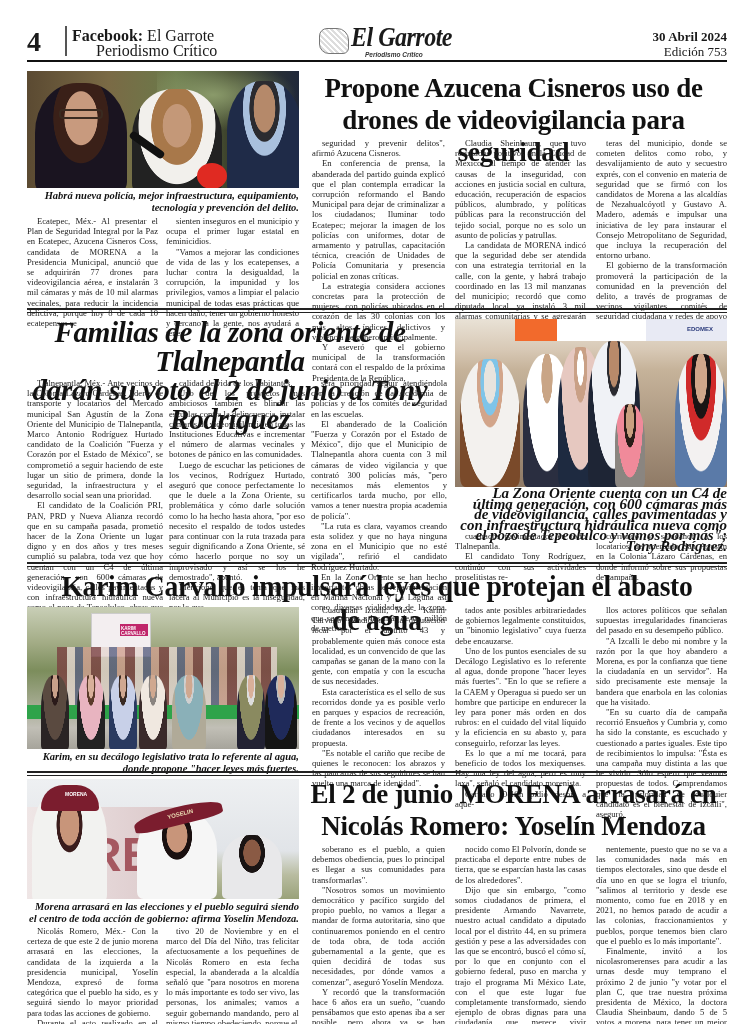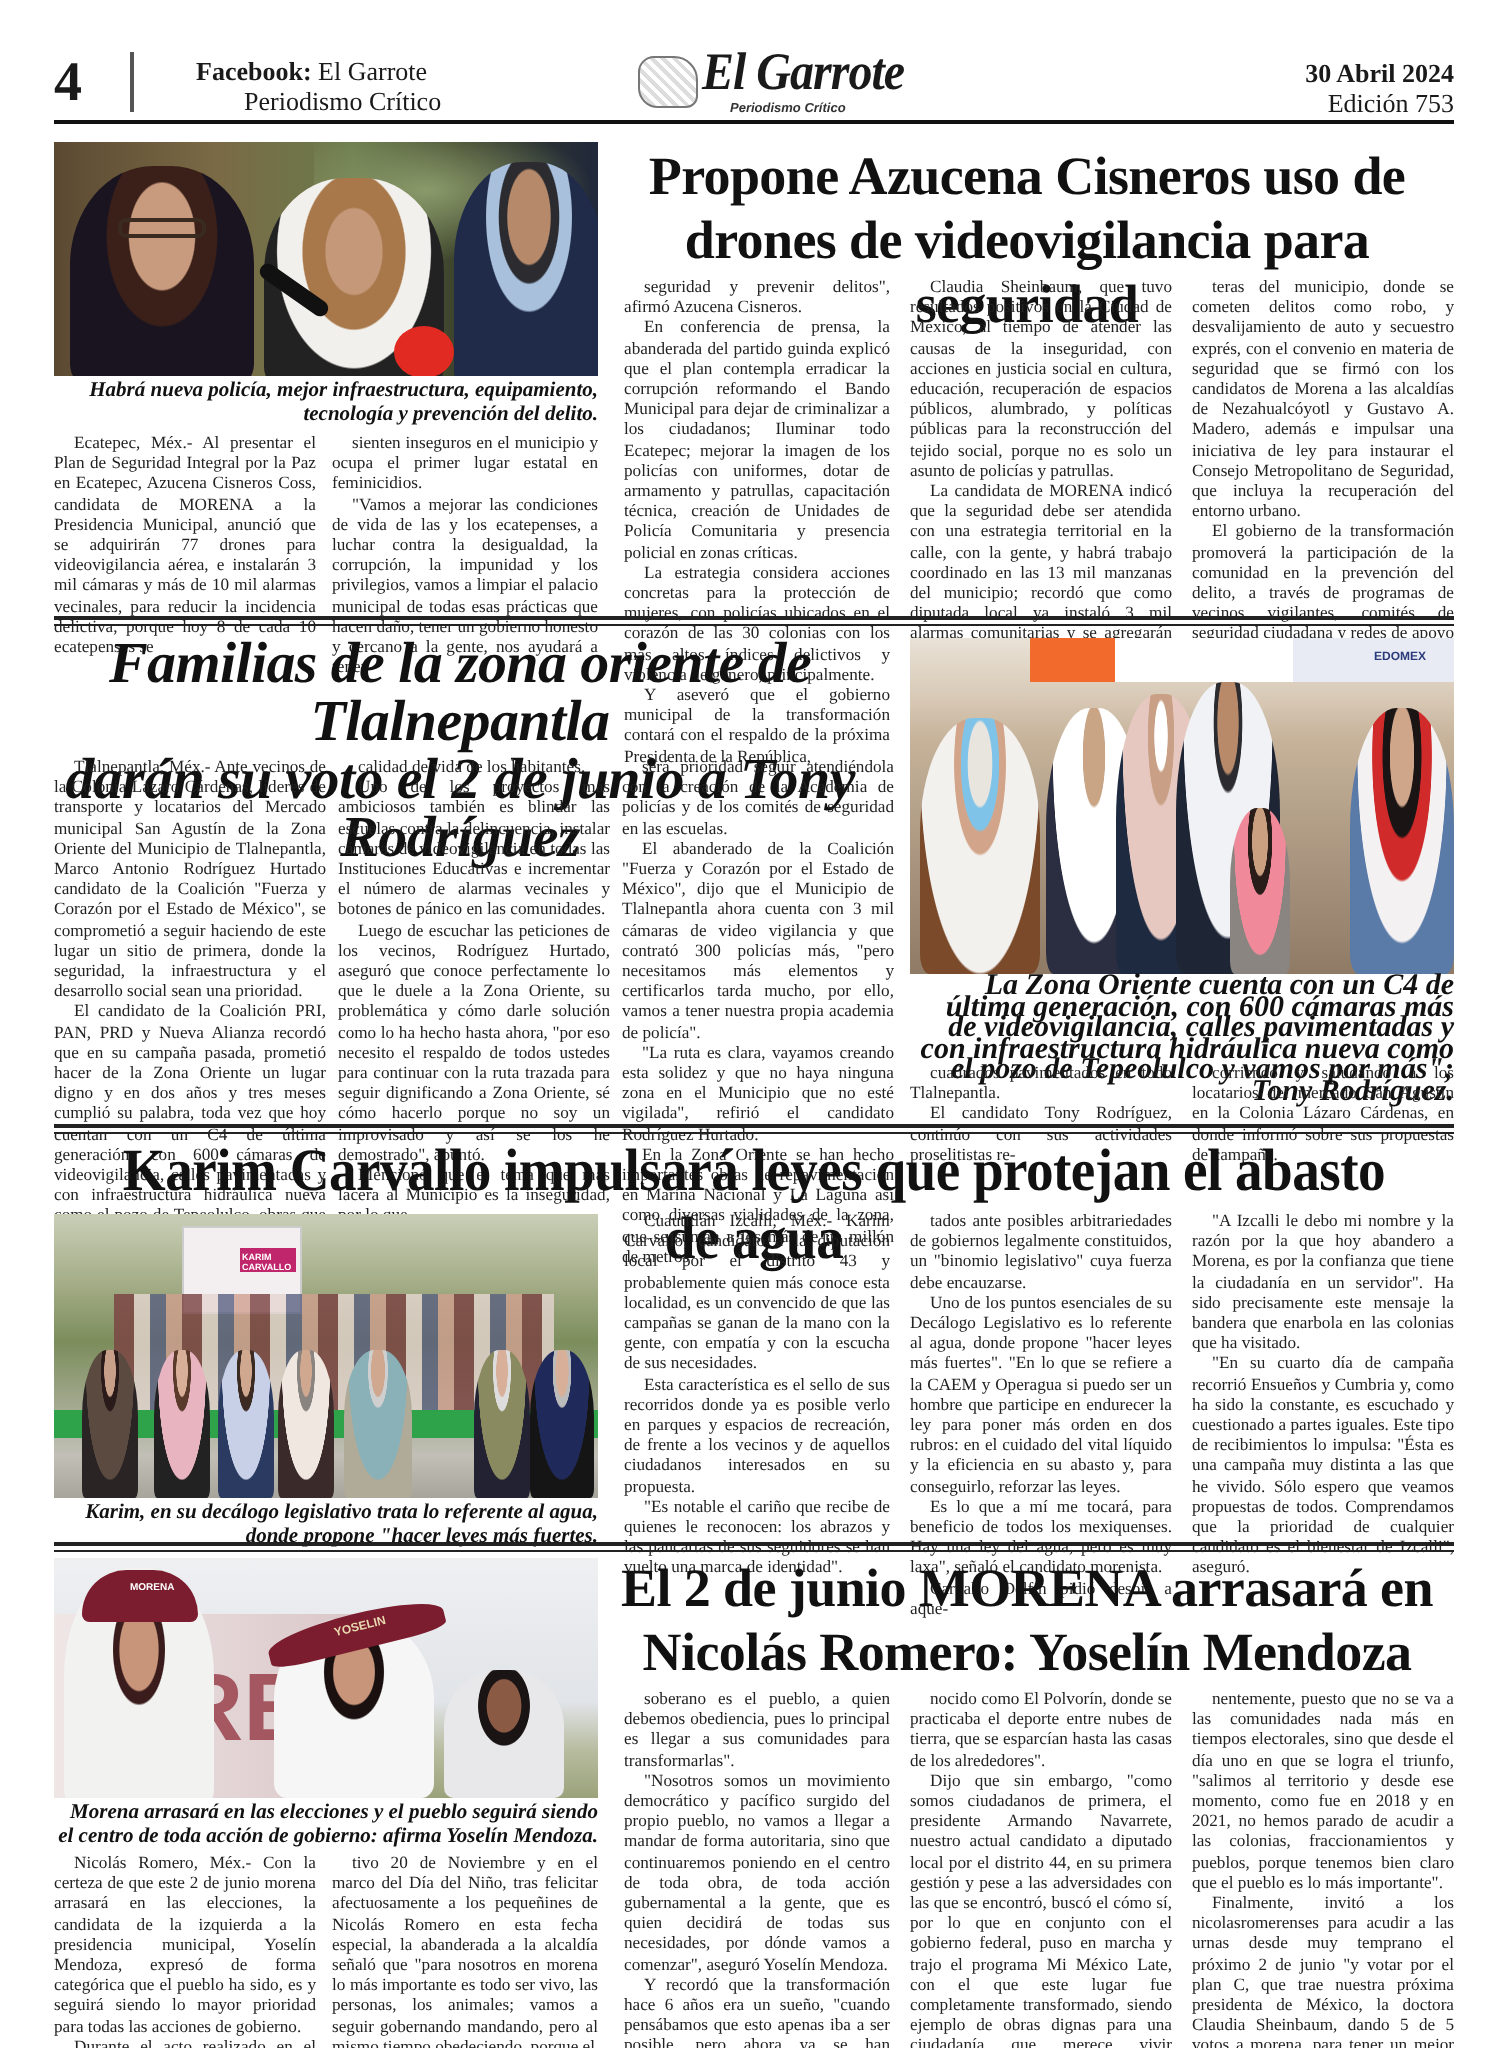--- a/index.html
+++ b/index.html
@@ -2,21 +2,21 @@
 <html><head>
 <meta charset="utf-8">
 <style>
   * { box-sizing: border-box; margin: 0; padding: 0; }
   html, body { width: 754px; height: 1024px; background: #fff; overflow: hidden; }
   body { font-family: "Liberation Serif", "DejaVu Serif", serif; color: #1a1a1a; position: relative; }
 
   .masthead { position: absolute; left: 27px; top: 0; width: 700px; height: 62px; border-bottom: 2px solid #111; }
   .page-num { position: absolute; left: 0; top: 28px; font-size: 28px; font-weight: bold; line-height: 1; }
   .mh-divider { position: absolute; left: 38px; top: 26px; width: 2px; height: 30px; background: #555; }
-  .fb { position: absolute; left: 71px; top: 28px; font-size: 13px; line-height: 15px; }
+  .fb { position: absolute; left: 45px; top: 28px; font-size: 16px; line-height: 15px; }
   .fb b { font-weight: bold; }
   .fb .sub { padding-left: 24px; display: block; }
   .logo { position: absolute; left: 292px; top: 26px; width: 140px; height: 32px; }
   .logo-mark { position: absolute; left: 0; top: 2px; width: 30px; height: 26px; border: 1px solid #777; border-radius: 8px 12px 6px 10px; background: repeating-linear-gradient(45deg,#ddd 0 2px,#fff 2px 4px); }
   .logo-text { position: absolute; left: 32px; top: -2px; font-family: "Liberation Serif", serif; font-size: 24px; font-weight: bold; font-style: italic; letter-spacing: -0.5px; transform: scaleY(1.1); }
   .logo-sub { position: absolute; left: 46px; top: 25px; font-family: "Liberation Sans", sans-serif; font-size: 6.5px; font-weight: bold; font-style: italic; color: #333; }
   .date { position: absolute; right: 0; top: 29px; text-align: right; font-size: 13px; line-height: 15px; }
   .date b { font-weight: bold; text-align: right; }
 
   .photo { position: absolute; overflow: hidden; }
@@ -189,20 +189,21 @@
       <p>Esta característica es el sello de sus recorridos donde ya es posible verlo en parques y espacios de recreación, de frente a los vecinos y de aquellos ciudadanos interesados en su propuesta.</p>
       <p>"Es notable el cariño que recibe de quienes le reconocen: los abrazos y las pancartas de sus seguidores se han vuelto una marca de identidad".</p>
     </div>
   <div class="col" style="left:455px; top:605px; width:131px;">
       <p>tados ante posibles arbitrariedades de gobiernos legalmente constituidos, un "binomio legislativo" cuya fuerza debe encauzarse.</p>
       <p>Uno de los puntos esenciales de su Decálogo Legislativo es lo referente al agua, donde propone "hacer leyes más fuertes". "En lo que se refiere a la CAEM y Operagua si puedo ser un hombre que participe en endurecer la ley para poner más orden en dos rubros: en el cuidado del vital líquido y la eficiencia en su abasto y, para conseguirlo, reforzar las leyes.</p>
       <p>Es lo que a mí me tocará, para beneficio de todos los mexiquenses. Hay una ley del agua, pero es muy laxa", señaló el candidato morenista.</p>
       <p>Carvallo Delfín pidió desoír a aque-</p>
     </div>
   <div class="col" style="left:596px; top:605px; width:131px;">
+      <p>llos actores políticos que señalan supuestas irregularidades financieras del pasado en su desempeño público.</p>
       <p>"A Izcalli le debo mi nombre y la razón por la que hoy abandero a Morena, es por la confianza que tiene la ciudadanía en un servidor". Ha sido precisamente este mensaje la bandera que enarbola en las colonias que ha visitado.</p>
       <p>"En su cuarto día de campaña recorrió Ensueños y Cumbria y, como ha sido la constante, es escuchado y cuestionado a partes iguales. Este tipo de recibimientos lo impulsa: "Ésta es una campaña muy distinta a las que he vivido. Sólo espero que veamos propuestas de todos. Comprendamos que la prioridad de cualquier candidato es el bienestar de Izcalli", aseguró.</p>
     </div>
 </section>
 
 <div class="rule" style="top:771px;"></div>
 
 <section>
   <div class="photo p4">
     <div class="bnr">

